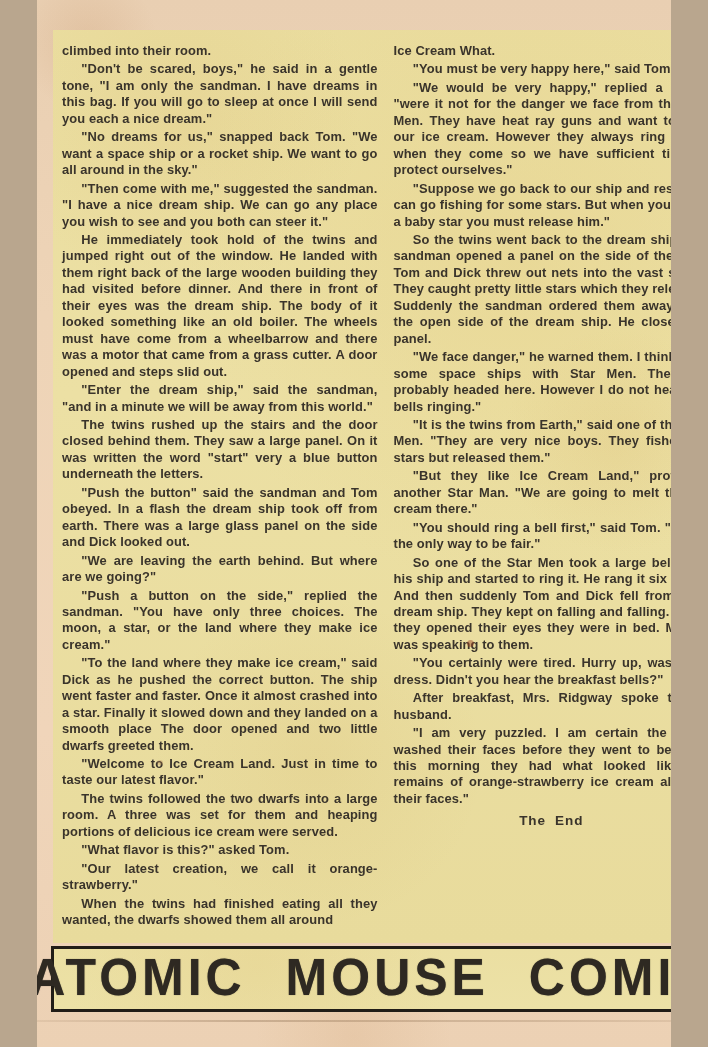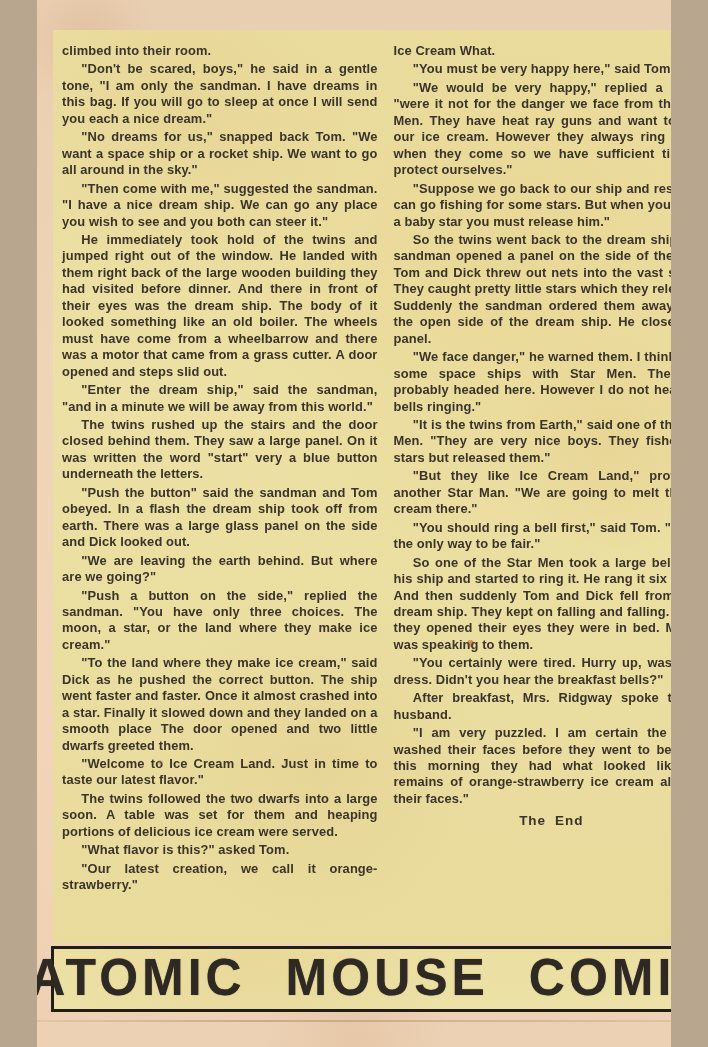--- a/index.html
+++ b/index.html
@@ -118,23 +118,24 @@
           <p>"No dreams for us," snapped back Tom. "We want a space ship or a rocket ship. We want to go all around in the sky."</p>
           <p>"Then come with me," suggested the sandman. "I have a nice dream ship. We can go any place you wish to see and you both can steer it."</p>
           <p>He immediately took hold of the twins and jumped right out of the window. He landed with them right back of the large wooden building they had visited before dinner. And there in front of their eyes was the dream ship. The body of it looked something like an old boiler. The wheels must have come from a wheelbarrow and there was a motor that came from a grass cutter. A door opened and steps slid out.</p>
           <p>"Enter the dream ship," said the sandman, "and in a minute we will be away from this world."</p>
           <p>The twins rushed up the stairs and the door closed behind them. They saw a large panel. On it was written the word "start" very a blue button underneath the letters.</p>
           <p>"Push the button" said the sandman and Tom obeyed. In a flash the dream ship took off from earth. There was a large glass panel on the side and Dick looked out.</p>
           <p>"We are leaving the earth behind. But where are we going?"</p>
           <p>"Push a button on the side," replied the sandman. "You have only three choices. The moon, a star, or the land where they make ice cream."</p>
           <p>"To the land where they make ice cream," said Dick as he pushed the correct button. The ship went faster and faster. Once it almost crashed into a star. Finally it slowed down and they landed on a smooth place The door opened and two little dwarfs greeted them.</p>
           <p>"Welcome to Ice Cream Land. Just in time to taste our latest flavor."</p>
-          <p>The twins followed the two dwarfs into a large soon. A table was set for them and heaping portions of delicious ice cream were served.</p>
+          <p>The twins followed the two dwarfs into a large room. A three was set for them and heaping portions of delicious ice cream were served.</p>
           <p>"What flavor is this?" asked Tom.</p>
           <p>"Our latest creation, we call it orange-strawberry."</p>
+          <p>When the twins had finished eating all they wanted, the dwarfs showed them all around</p>
         </div>
       <div class="col">
 
       <p class="noindent">Ice Cream What.</p>
           <p>"You must be very happy here," said Tom.</p>
           <p>"We would be very happy," replied a dwarf, "were it not for the danger we face from the Star Men. They have heat ray guns and want to melt our ice cream. However they always ring a bell when they come so we have sufficient time to protect ourselves."</p>
           <p>"Suppose we go back to our ship and rest. You can go fishing for some stars. But when you catch a baby star you must release him."</p>
           <p>So the twins went back to the dream ship. The sandman opened a panel on the side of the ship. Tom and Dick threw out nets into the vast space. They caught pretty little stars which they released. Suddenly the sandman ordered them away from the open side of the dream ship. He closed the panel.</p>
           <p>"We face danger," he warned them. I think I see some space ships with Star Men. They are probably headed here. However I do not hear any bells ringing."</p>
           <p>"It is the twins from Earth," said one of the Star Men. "They are very nice boys. They fished for stars but released them."</p>

